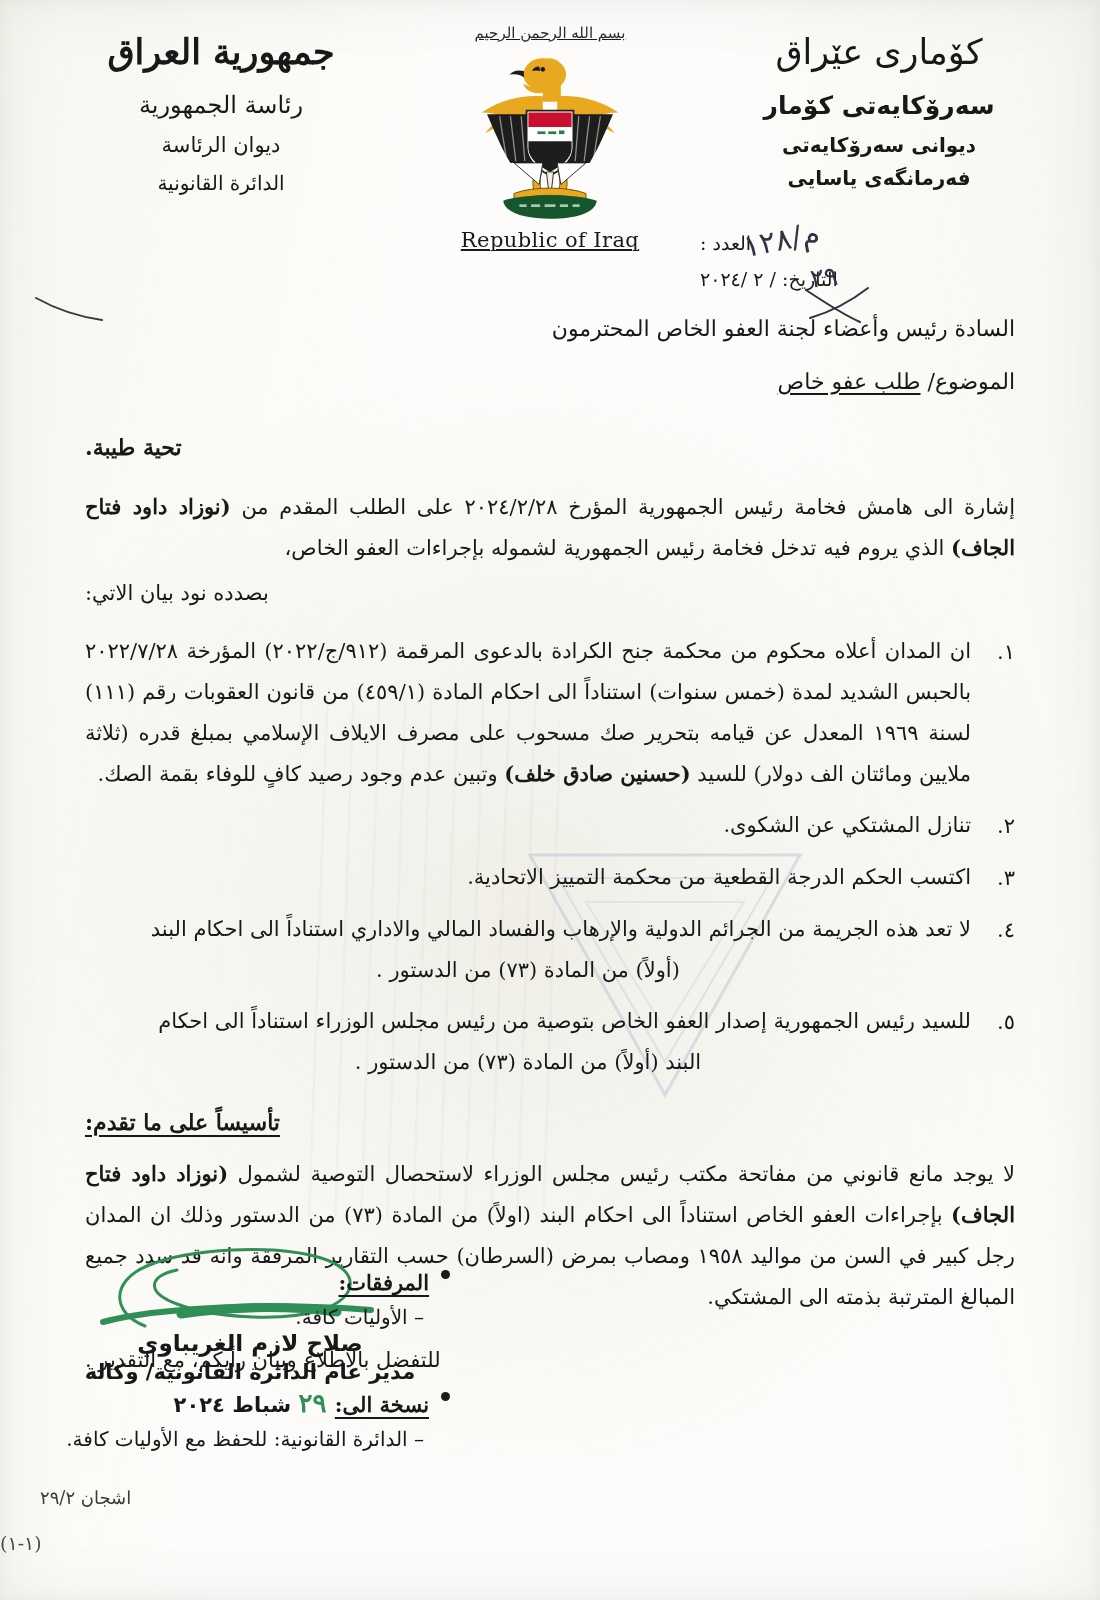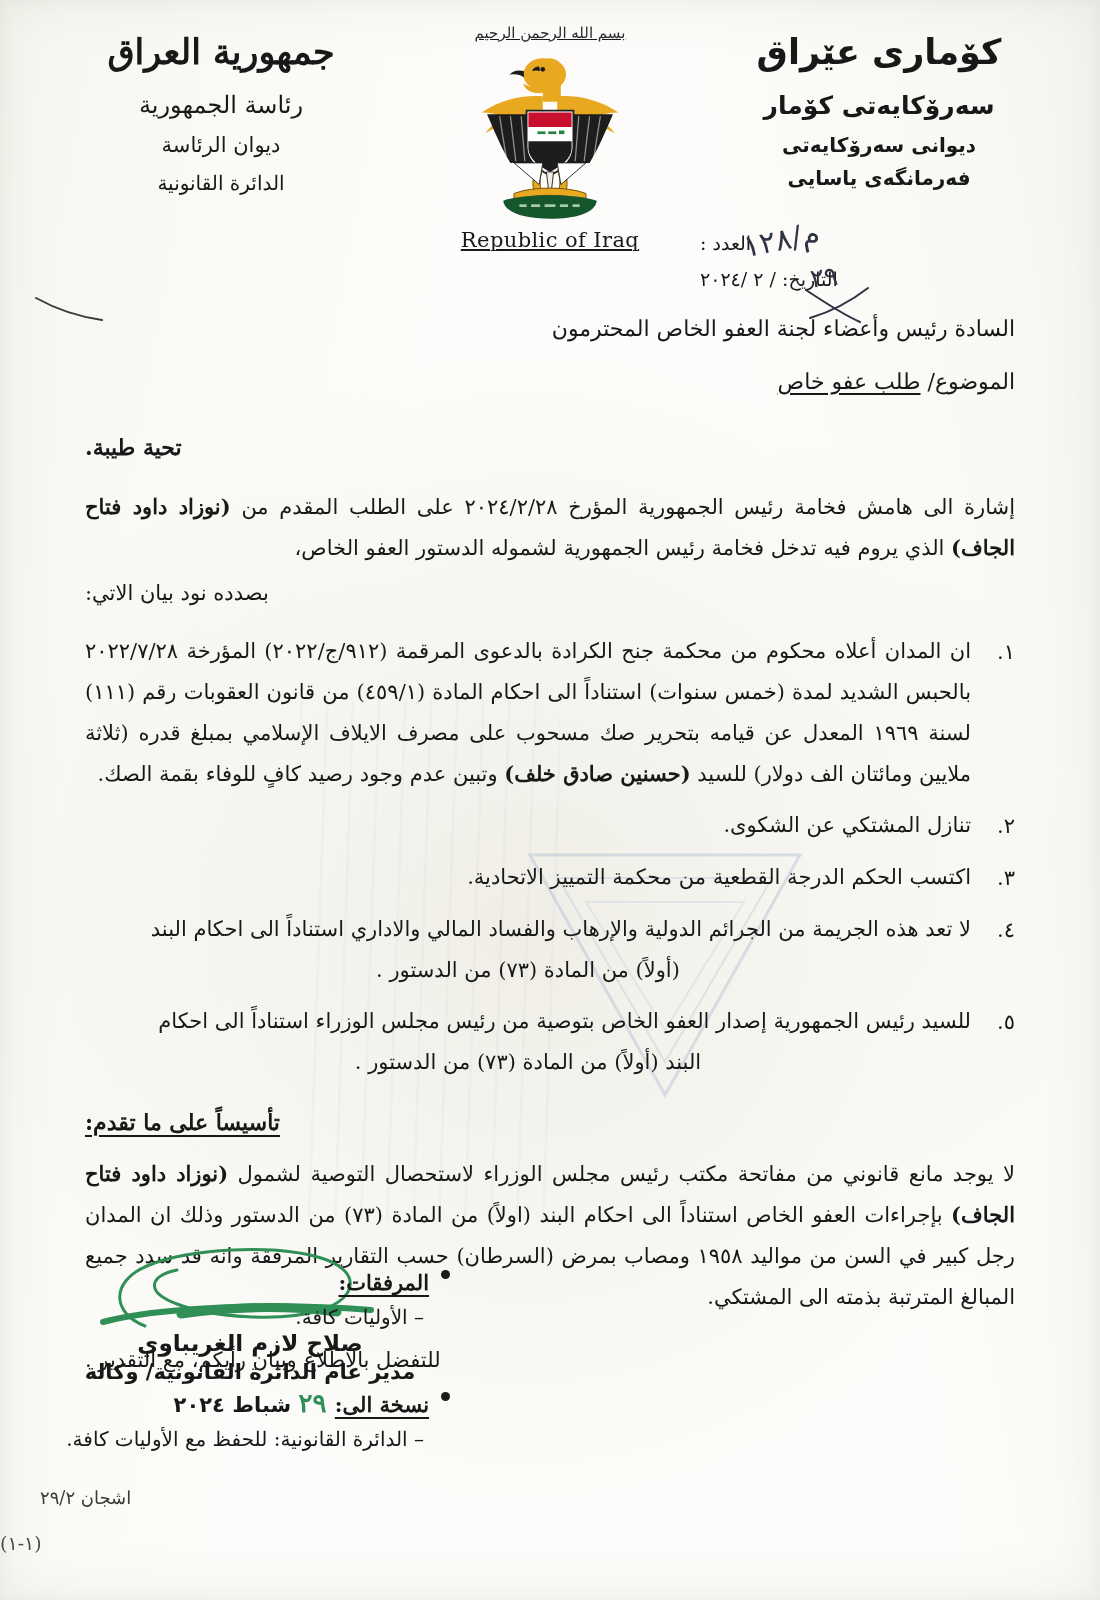--- a/index.html
+++ b/index.html
@@ -35,21 +35,21 @@
     background:repeating-linear-gradient(92deg, rgba(200,205,215,.30) 0px, rgba(200,205,215,.30) 2px, rgba(255,255,255,0) 3px, rgba(255,255,255,0) 26px);}
   
   .watermark{position:absolute;left:520px;top:840px;width:290px;height:270px;opacity:.5;pointer-events:none;}
   .watermark svg{width:100%;height:100%;}
 
   
   .header{position:absolute;left:0;top:0;width:1100px;height:270px;}
   .hdr-col{position:absolute;text-align:center;line-height:1.5;}
 
   .hdr-ku{right:56px;top:26px;width:330px;}
-  .hdr-ku .l1{font-size:35px;font-weight:bold;letter-spacing:.5px;}
+  .hdr-ku .l1{font-size:35px;font-weight:normal;letter-spacing:.5px;}
   .hdr-ku .l2{font-size:25px;font-weight:bold;margin-top:8px;}
   .hdr-ku .l3{font-size:20px;font-weight:bold;margin-top:6px;}
   .hdr-ku .l4{font-size:20px;font-weight:bold;margin-top:3px;}
 
   .hdr-ar{left:56px;top:26px;width:330px;}
   .hdr-ar .l1{font-size:35px;font-weight:bold;font-family:"DejaVu Serif","Liberation Serif",serif;}
   .hdr-ar .l2{font-size:24px;margin-top:8px;font-family:"DejaVu Serif","Liberation Serif",serif;}
   .hdr-ar .l3{font-size:21px;margin-top:7px;font-family:"DejaVu Serif","Liberation Serif",serif;}
   .hdr-ar .l4{font-size:20px;margin-top:7px;font-family:"DejaVu Serif","Liberation Serif",serif;}
 
@@ -245,21 +245,21 @@
     <div class="subject">
       <span>الموضوع/</span>
       <span class="u">طلب عفو خاص</span>
     </div>
 
     <div class="greeting">تحية طيبة.</div>
 
     <div class="para">
       <span>إشارة الى هامش فخامة رئيس الجمهورية المؤرخ ٢٠٢٤/٢/٢٨ على الطلب المقدم من</span>
       <span class="b">(نوزاد داود فتاح الجاف)</span>
-      <span>الذي يروم فيه تدخل فخامة رئيس الجمهورية لشموله الدستور العفو الخاص،</span>
+      <span>الذي يروم فيه تدخل فخامة رئيس الجمهورية لشموله بإجراءات العفو الخاص،</span>
     </div>
     <div class="sub-left">بصدده نود بيان الاتي:</div>
 
     <ol class="items">
       <li>
         <span class="num">١.</span>
         <span class="txt">
           <span>ان المدان أعلاه محكوم من محكمة جنح الكرادة بالدعوى المرقمة (٩١٢/ج/٢٠٢٢) المؤرخة ٢٠٢٢/٧/٢٨ بالحبس الشديد لمدة (خمس سنوات) استناداً الى احكام المادة (٤٥٩/١) من قانون العقوبات رقم (١١١) لسنة ١٩٦٩ المعدل عن قيامه بتحرير صك مسحوب على مصرف الايلاف الإسلامي بمبلغ قدره (ثلاثة ملايين ومائتان الف دولار) للسيد</span>
           <span class="b">(حسنين صادق خلف)</span>
           <span>وتبين عدم وجود رصيد كافٍ للوفاء بقمة الصك.</span>

